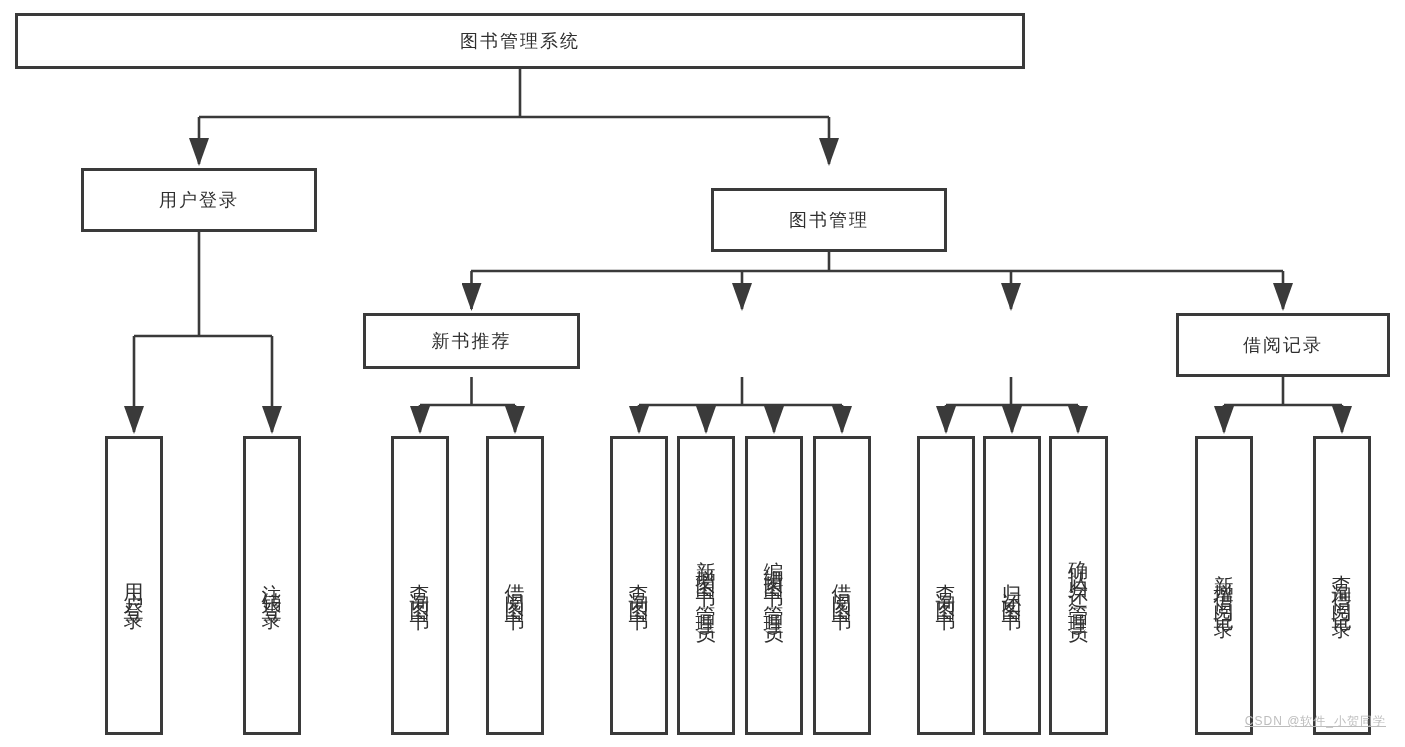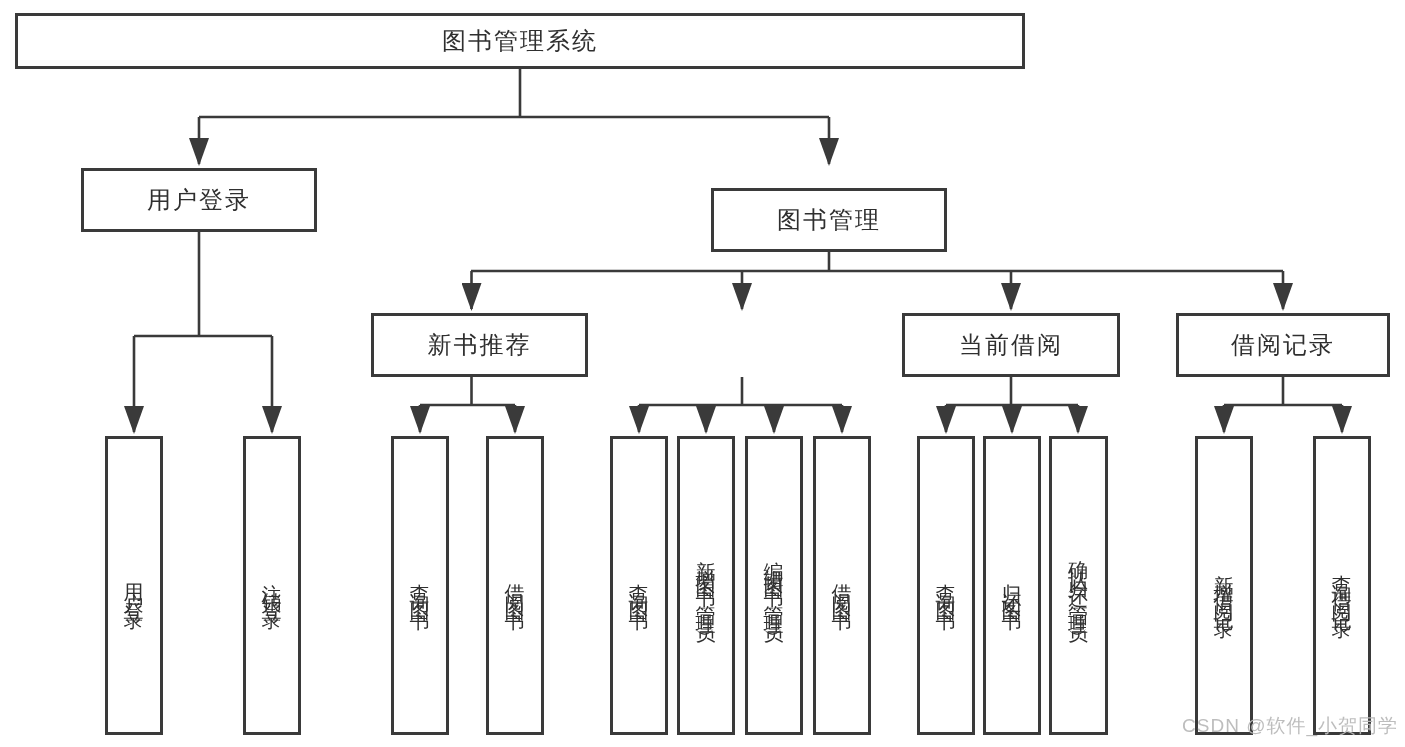--- a/index.html
+++ b/index.html
@@ -24,42 +24,43 @@
     position: absolute;
     box-sizing: border-box;
     border: 3px solid #3a3a3a;
     background: #ffffff;
     display: flex;
     align-items: center;
     justify-content: center;
     color: #2f2f2f;
   }
   .hbox {
-    font-size: 24px;
+    font-size: 18px;
     letter-spacing: 2px;
     white-space: nowrap;
     justify-content: center;
   }
   .vbox .vtext {
     writing-mode: vertical-rl;
     text-orientation: mixed;
     font-size: 20px;
     letter-spacing: 9px;
     line-height: 1;
     max-height: 286px;
   }
   .watermark {
     position: absolute;
     top: 713px;
-    right: 7px;
-    font-size: 19px;
+    right: 19px;
+    font-size: 12px;
     color: rgba(185, 185, 185, 0.95);
     letter-spacing: 1px;
     white-space: nowrap;
     z-index: 5;
+    text-decoration: underline;
   }
 </style>
 </head>
 <body>
 
 <div class="stage">
 
   <svg class="connectors" width="1405" height="747" viewBox="0 0 1405 747">
     <defs>
       <marker id="ah" markerUnits="userSpaceOnUse" markerWidth="28" markerHeight="20" viewBox="0 0 28 20" refX="26" refY="10" orient="auto">
@@ -112,25 +113,22 @@
     <span>图书管理系统</span>
   </div>
 
   <div class="box hbox" style="left:81px; top:168px; width:236px; height:64px;">
     <span>用户登录</span>
   </div>
   <div class="box hbox" style="left:711px; top:169px; width:236px; height:64px;margin-top:19px;">
     <span>图书管理</span>
   </div>
 
-  <div class="box hbox" style="left:363px; top:313px; width:217px; height:64px;margin-left:8px;">
+  <div class="box hbox" style="left:363px; top:313px; width:217px; height:56px;">
     <span>新书推荐</span>
-  </div>
-  <div class="box hbox" style="left:902px; top:313px; width:218px; height:64px;">
-    <span>当前借阅</span>
   </div>
   <div class="box hbox" style="left:1176px; top:313px; width:214px; height:64px;">
     <span>借阅记录</span>
   </div>
 
   <div class="box vbox" style="left:105px; top:436px; width:58px; height:299px;">
     <span class="vtext">用户登录</span>
   </div>
   <div class="box vbox" style="left:243px; top:436px; width:58px; height:299px;">
     <span class="vtext">注销登录</span>

